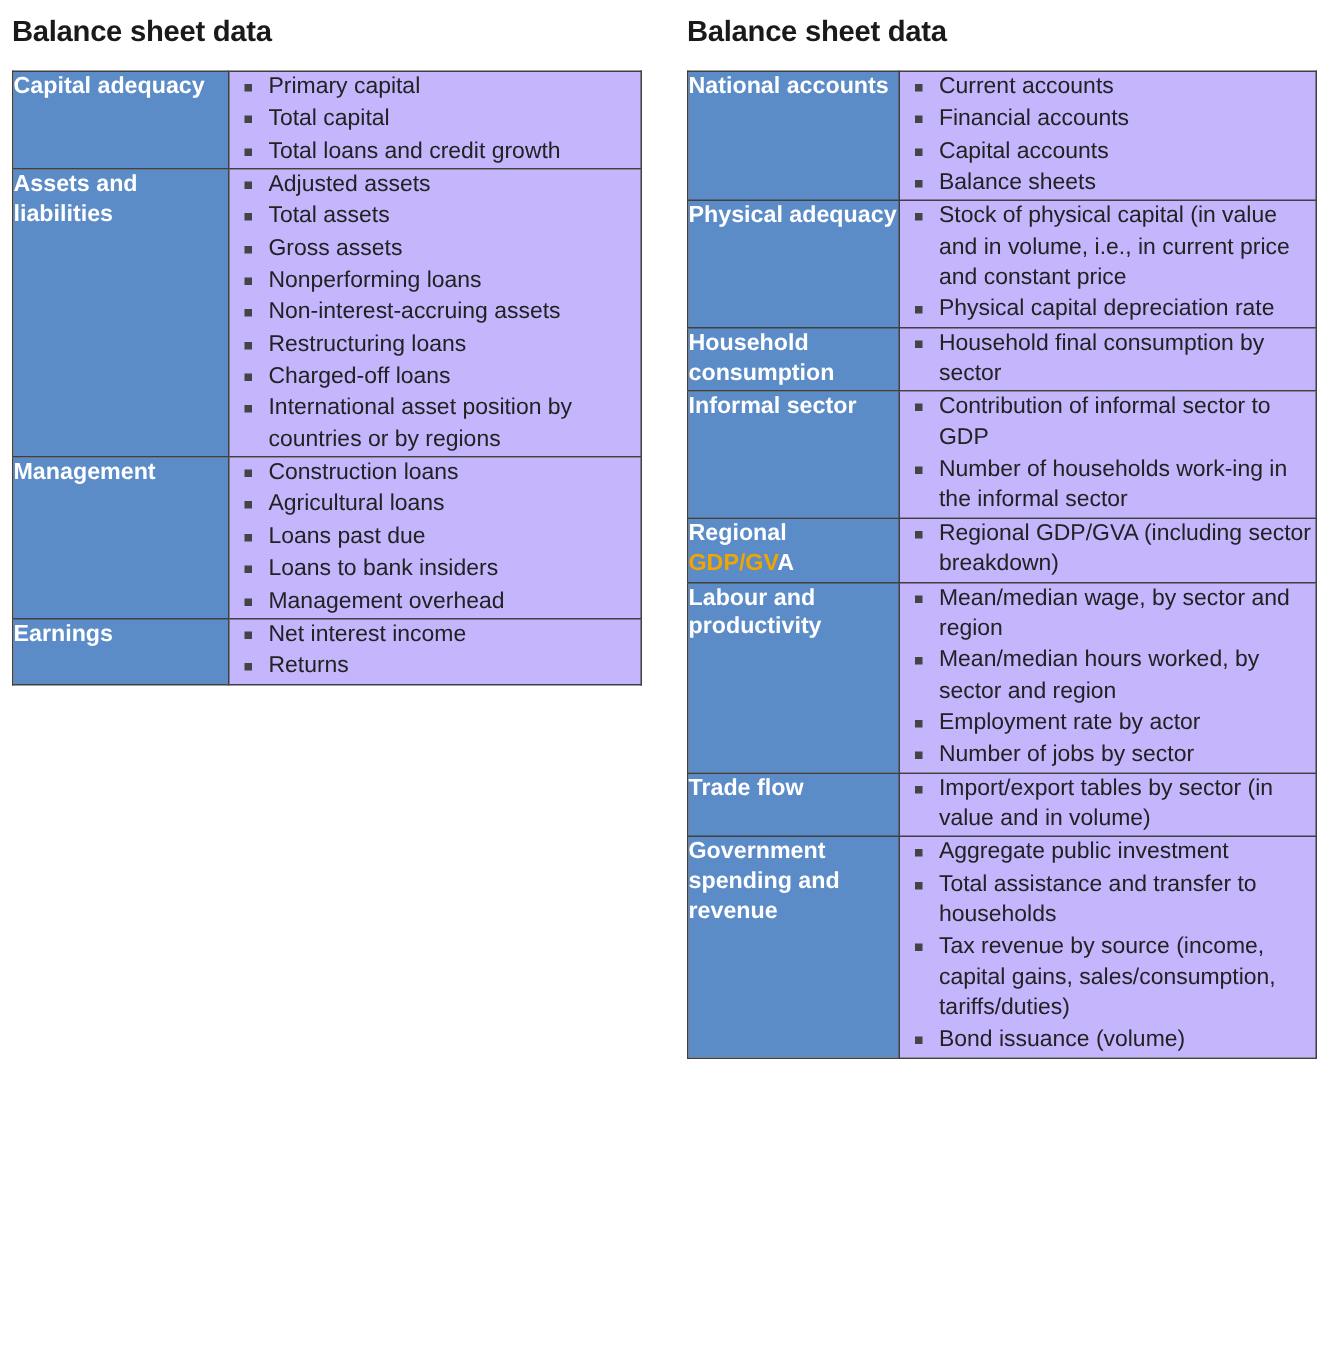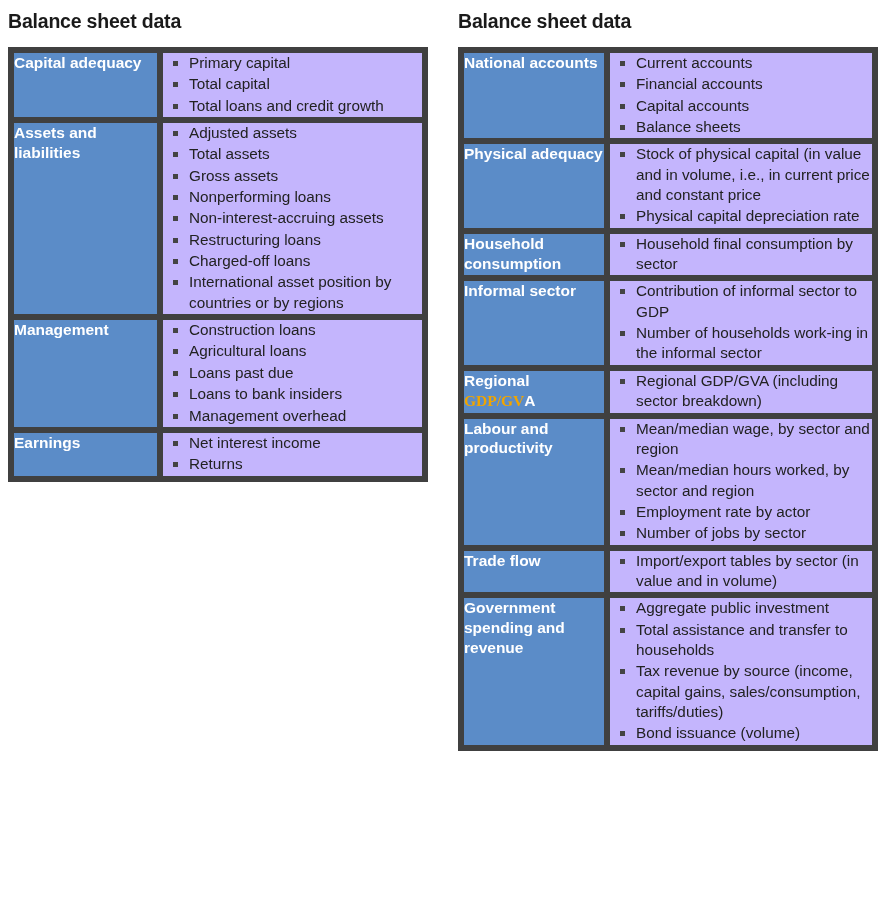--- a/index.html
+++ b/index.html
@@ -32,21 +32,21 @@
     color: #1a1a1a;
     margin: 10px 0 14px 0;
     letter-spacing: -0.2px;
   }
   table.sheet {
     border-collapse: collapse;
     width: 420px;
     table-layout: fixed;
   }
   table.sheet td {
-    border: 6px solid #404040;
+    border: 1px solid #404040;
     vertical-align: top;
     padding: 0;
   }
   td.label-cell {
     width: 143px;
     background: #5b8cc8;
     color: #ffffff;
     font-weight: bold;
     font-size: 15.5px;
     line-height: 1.28;
@@ -76,21 +76,20 @@
     content: "";
     position: absolute;
     left: 10px;
     top: 8px;
     width: 5px;
     height: 5px;
     background: #444444;
   }
   .gva-accent {
     color: #f0a500;
-    font-family: Liberation Serif, serif;
   }
 </style>
 </head>
 <body>
 
 <div class="page">
 
   <div class="column col-left">
     <div class="col-title">Balance sheet data</div>
     <table class="sheet">

